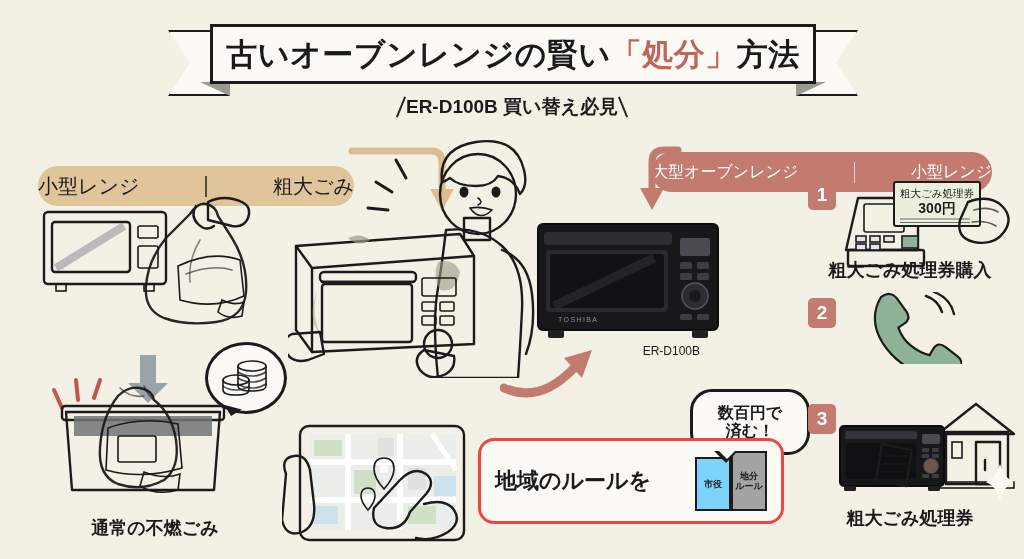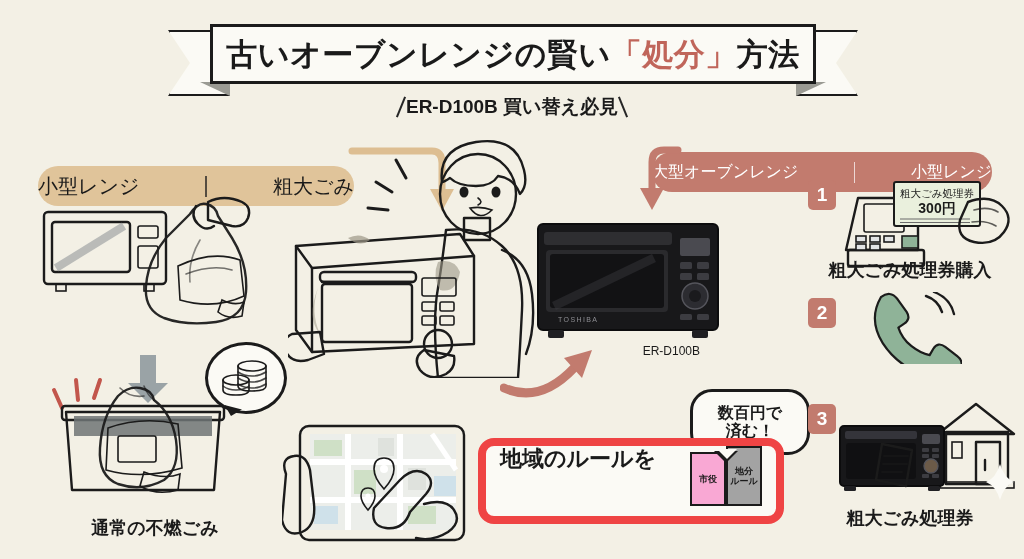--- a/index.html
+++ b/index.html
@@ -81,30 +81,30 @@
     border:10px solid transparent;border-top-color:#fbfaf5;z-index:2;
   }
   #price-bubble:before{
     content:"";position:absolute;left:21px;bottom:-23px;width:0;height:0;
     border:12px solid transparent;border-top-color:#1b1b1b;z-index:1;
   }
 
   
   #rule-panel{
     left:478px;top:438px;width:306px;height:86px;
-    background:#fbfaf5;border:8px solid #ef4444;border-radius:16px;
-    display:flex;align-items:flex-start;box-sizing:border-box;padding:0 14px;
+    background:#fbfaf5;border:3px solid #ef4444;border-radius:16px;
+    display:flex;align-items:center;box-sizing:border-box;padding:0 14px;
   }
   #rule-panel .rule-text{font-size:22px;font-weight:bold;line-height:1.2;flex:1;}
   .book{
     width:36px;height:54px;border:2px solid #1b1b1b;box-sizing:border-box;
     display:flex;align-items:center;justify-content:center;text-align:center;
     font-size:9px;font-weight:bold;line-height:1.15;color:#1a1a1a;
   }
-  .book.blue{background:#f9a8d4;}
+  .book.blue{background:#7dd3fc;}
   .book.orange{background:#a3a3a3;}
 
   
   #er-caption{left:560px;top:344px;width:140px;font-size:12px;font-weight:normal;text-align:right;}
 
   
   .ln{stroke:#1b1b1b;stroke-width:2.4;fill:none;stroke-linecap:round;stroke-linejoin:round;}
   .lnthin{stroke:#1b1b1b;stroke-width:1.6;fill:none;stroke-linecap:round;}
 </style>
 </head>

